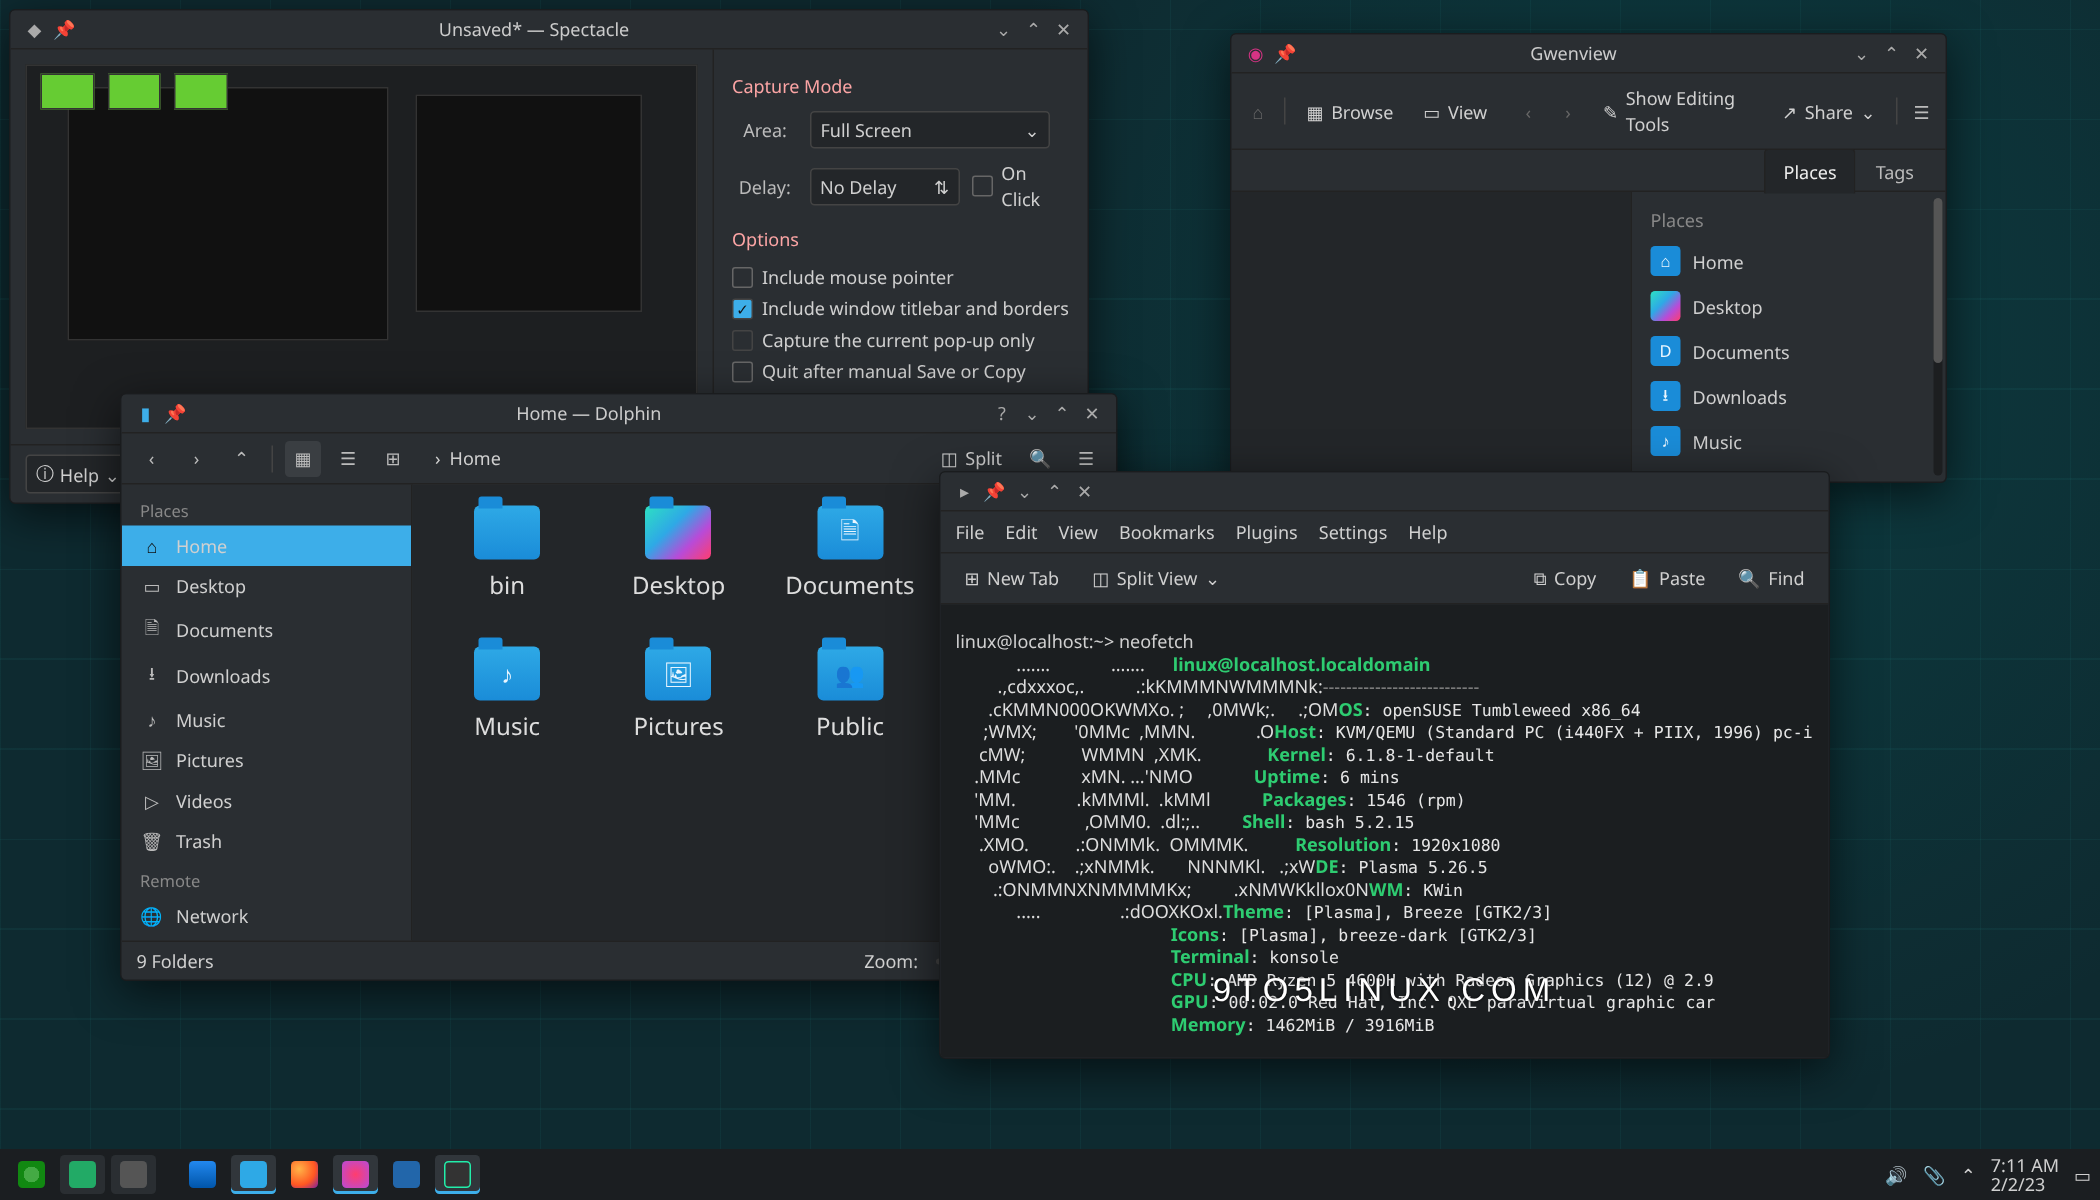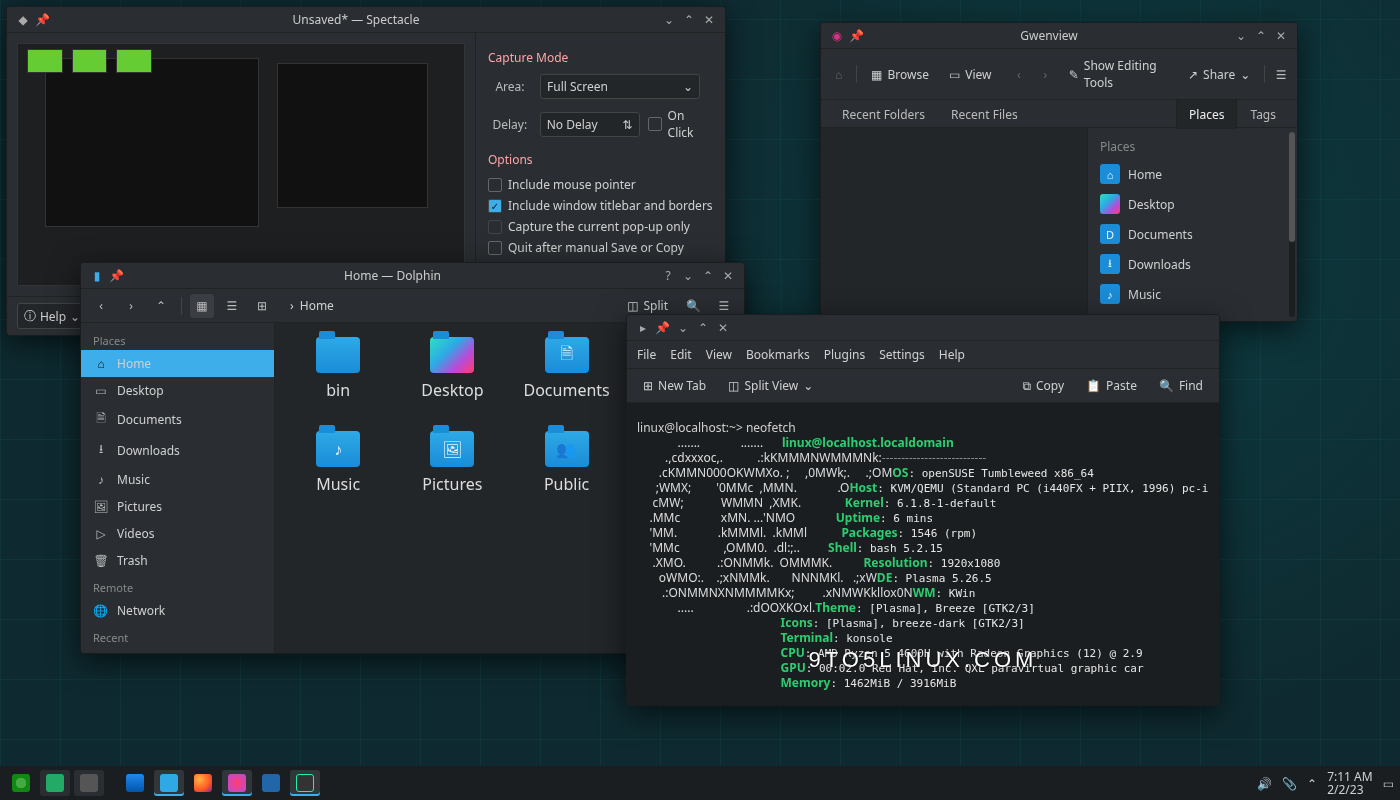--- a/index.html
+++ b/index.html
@@ -278,20 +278,28 @@
           <div class="fname">Public</div>
         </div>
         <div class="fitem">
           <div class="folder">
             <div class="glyph">▷</div>
           </div>
           <div class="fname">Videos</div>
         </div>
       </div>
   </div>
+  <div class="dol-status">
+    <span>9 Folders</span>
+    <div style="flex:1"></div>
+    <span>Zoom:</span>
+    <div class="slider">
+        <div class="knob" style="left:20%"></div>
+      </div>
+  </div>
 </div>
 
 <div id="gwenview" class="win">
   <div class="titlebar">
     <div class="ico" style="color:#d63384">◉</div>
     <div class="ico">📌</div>
     <div class="title">Gwenview</div>
     <div class="btn">⌄</div>
     <div class="btn">⌃</div>
     <div class="btn">✕</div>
@@ -316,24 +324,20 @@
       </div>
     <div class="tbtn disabled">
         <span>↗</span>
         <span>Share</span>
         <span>⌄</span>
       </div>
     <div class="sep"></div>
     <div class="iconbtn">☰</div>
   </div>
   <div class="gw-tabs">
-    <div id="gw-tabs-left" style="display:flex">
-        <div class="gw-tab">Recent Folders</div>
-        <div class="gw-tab">Recent Files</div>
-      </div>
     <div style="flex:1"></div>
     <div id="gw-tabs-right" style="display:flex">
         <div class="gw-tab active">Places</div>
         <div class="gw-tab">Tags</div>
       </div>
   </div>
   <div class="gw-body">
     <div class="gw-left"></div>
     <div class="gw-right">
       <div class="hdr">Places</div>

